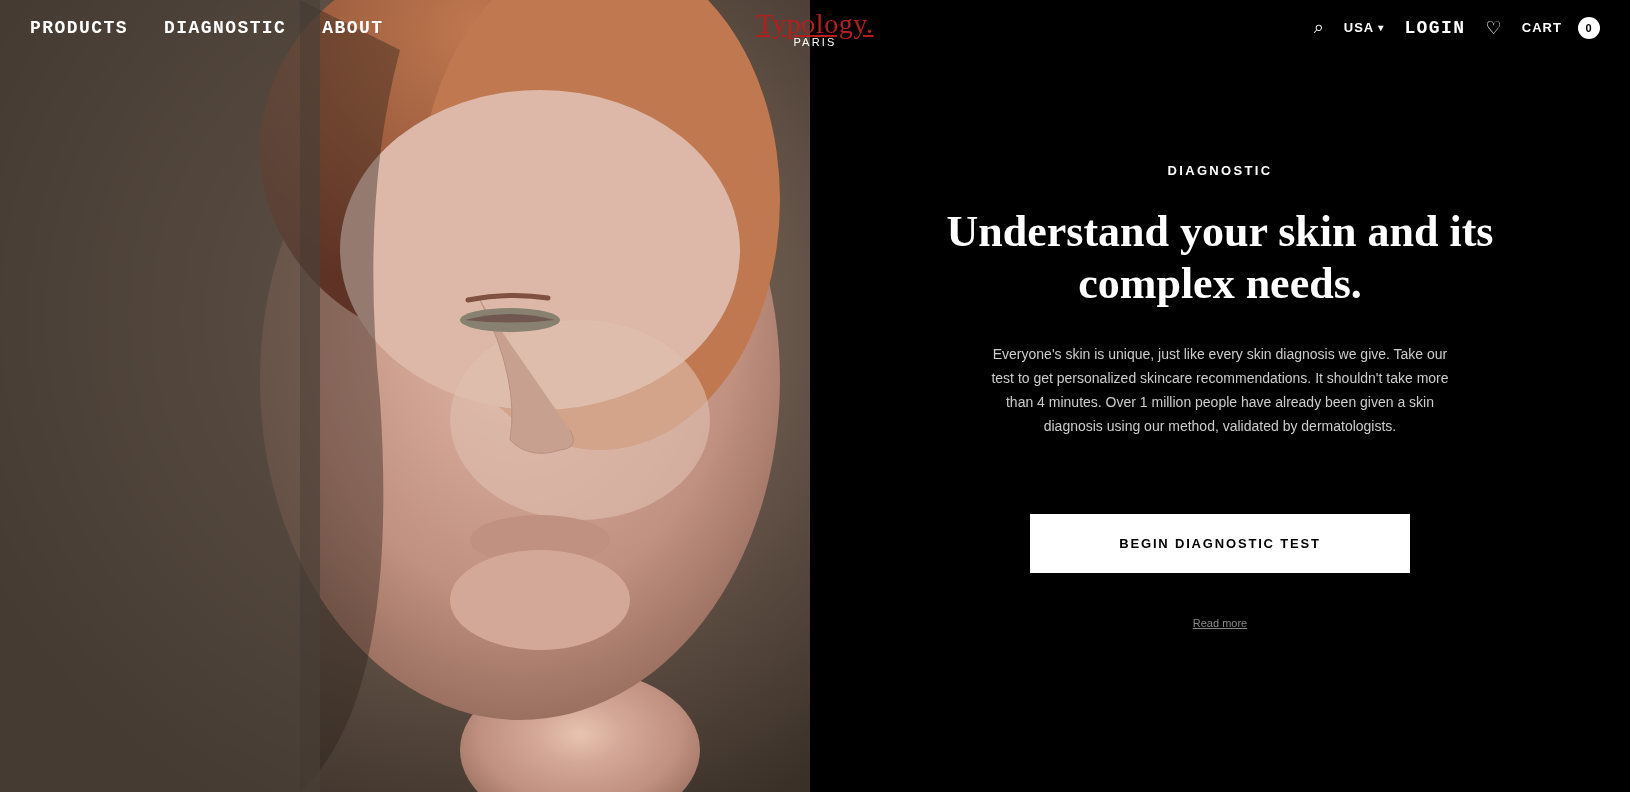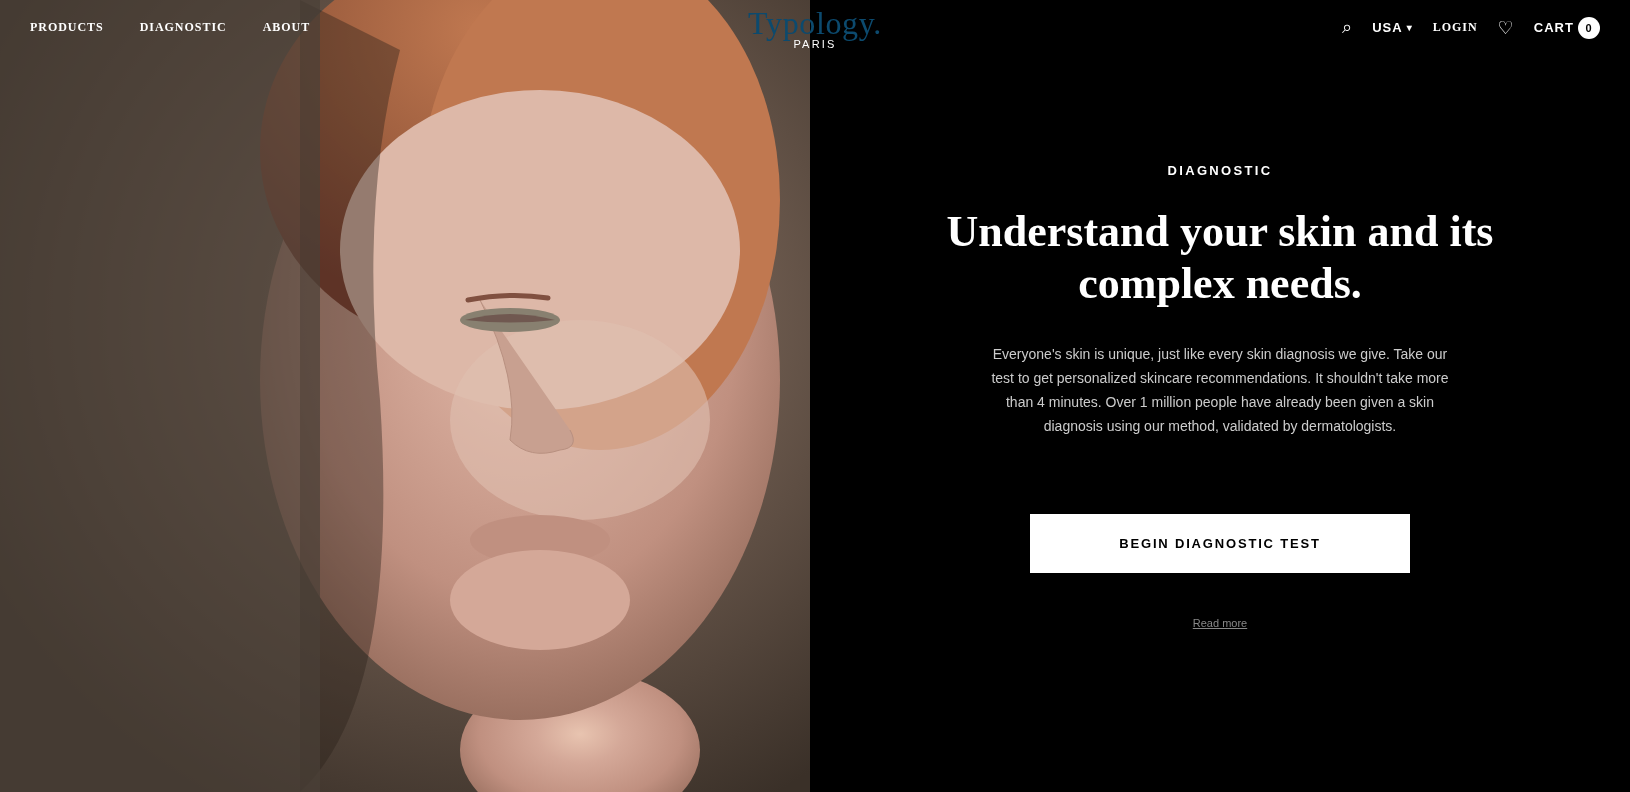--- a/index.html
+++ b/index.html
@@ -32,39 +32,40 @@
 
     .nav-left {
       display: flex;
       gap: 36px;
       align-items: center;
     }
 
     .nav-left a, .nav-right a {
       color: #fff;
       text-decoration: none;
-      font-family: Liberation Serif, serif;
-      font-size: 12px;
+      font-family: Liberation Mono, monospace;
+      font-size: 18px;
       font-weight: 600;
       letter-spacing: 0.08em;
     }
 
     .nav-center {
       position: absolute;
       left: 50%;
       transform: translateX(-50%);
       text-align: center;
     }
 
     .brand-name {
-      color: #0c4a6e;
+      color: #b91c1c;
       font-family: Georgia, serif;
-      font-size: 32px;
+      font-size: 28px;
       font-weight: 400;
       letter-spacing: 0.02em;
+      text-decoration: underline;
     }
 
     .brand-sub {
       color: #fff;
       font-family: Arial, Helvetica, sans-serif;
       font-size: 11px;
       letter-spacing: 0.2em;
       display: block;
       text-align: center;
       margin-top: -4px;
@@ -110,21 +111,21 @@
 
     .cart-btn {
       color: #fff;
       font-family: Arial, Helvetica, sans-serif;
       font-size: 13px;
       font-weight: 600;
       letter-spacing: 0.08em;
       cursor: pointer;
       display: flex;
       align-items: center;
-      gap: 4px;
+      gap: 16px;
     }
 
     .cart-circle {
       width: 22px;
       height: 22px;
       border-radius: 50%;
       background: #fff;
       color: #000;
       font-size: 11px;
       display: flex;

